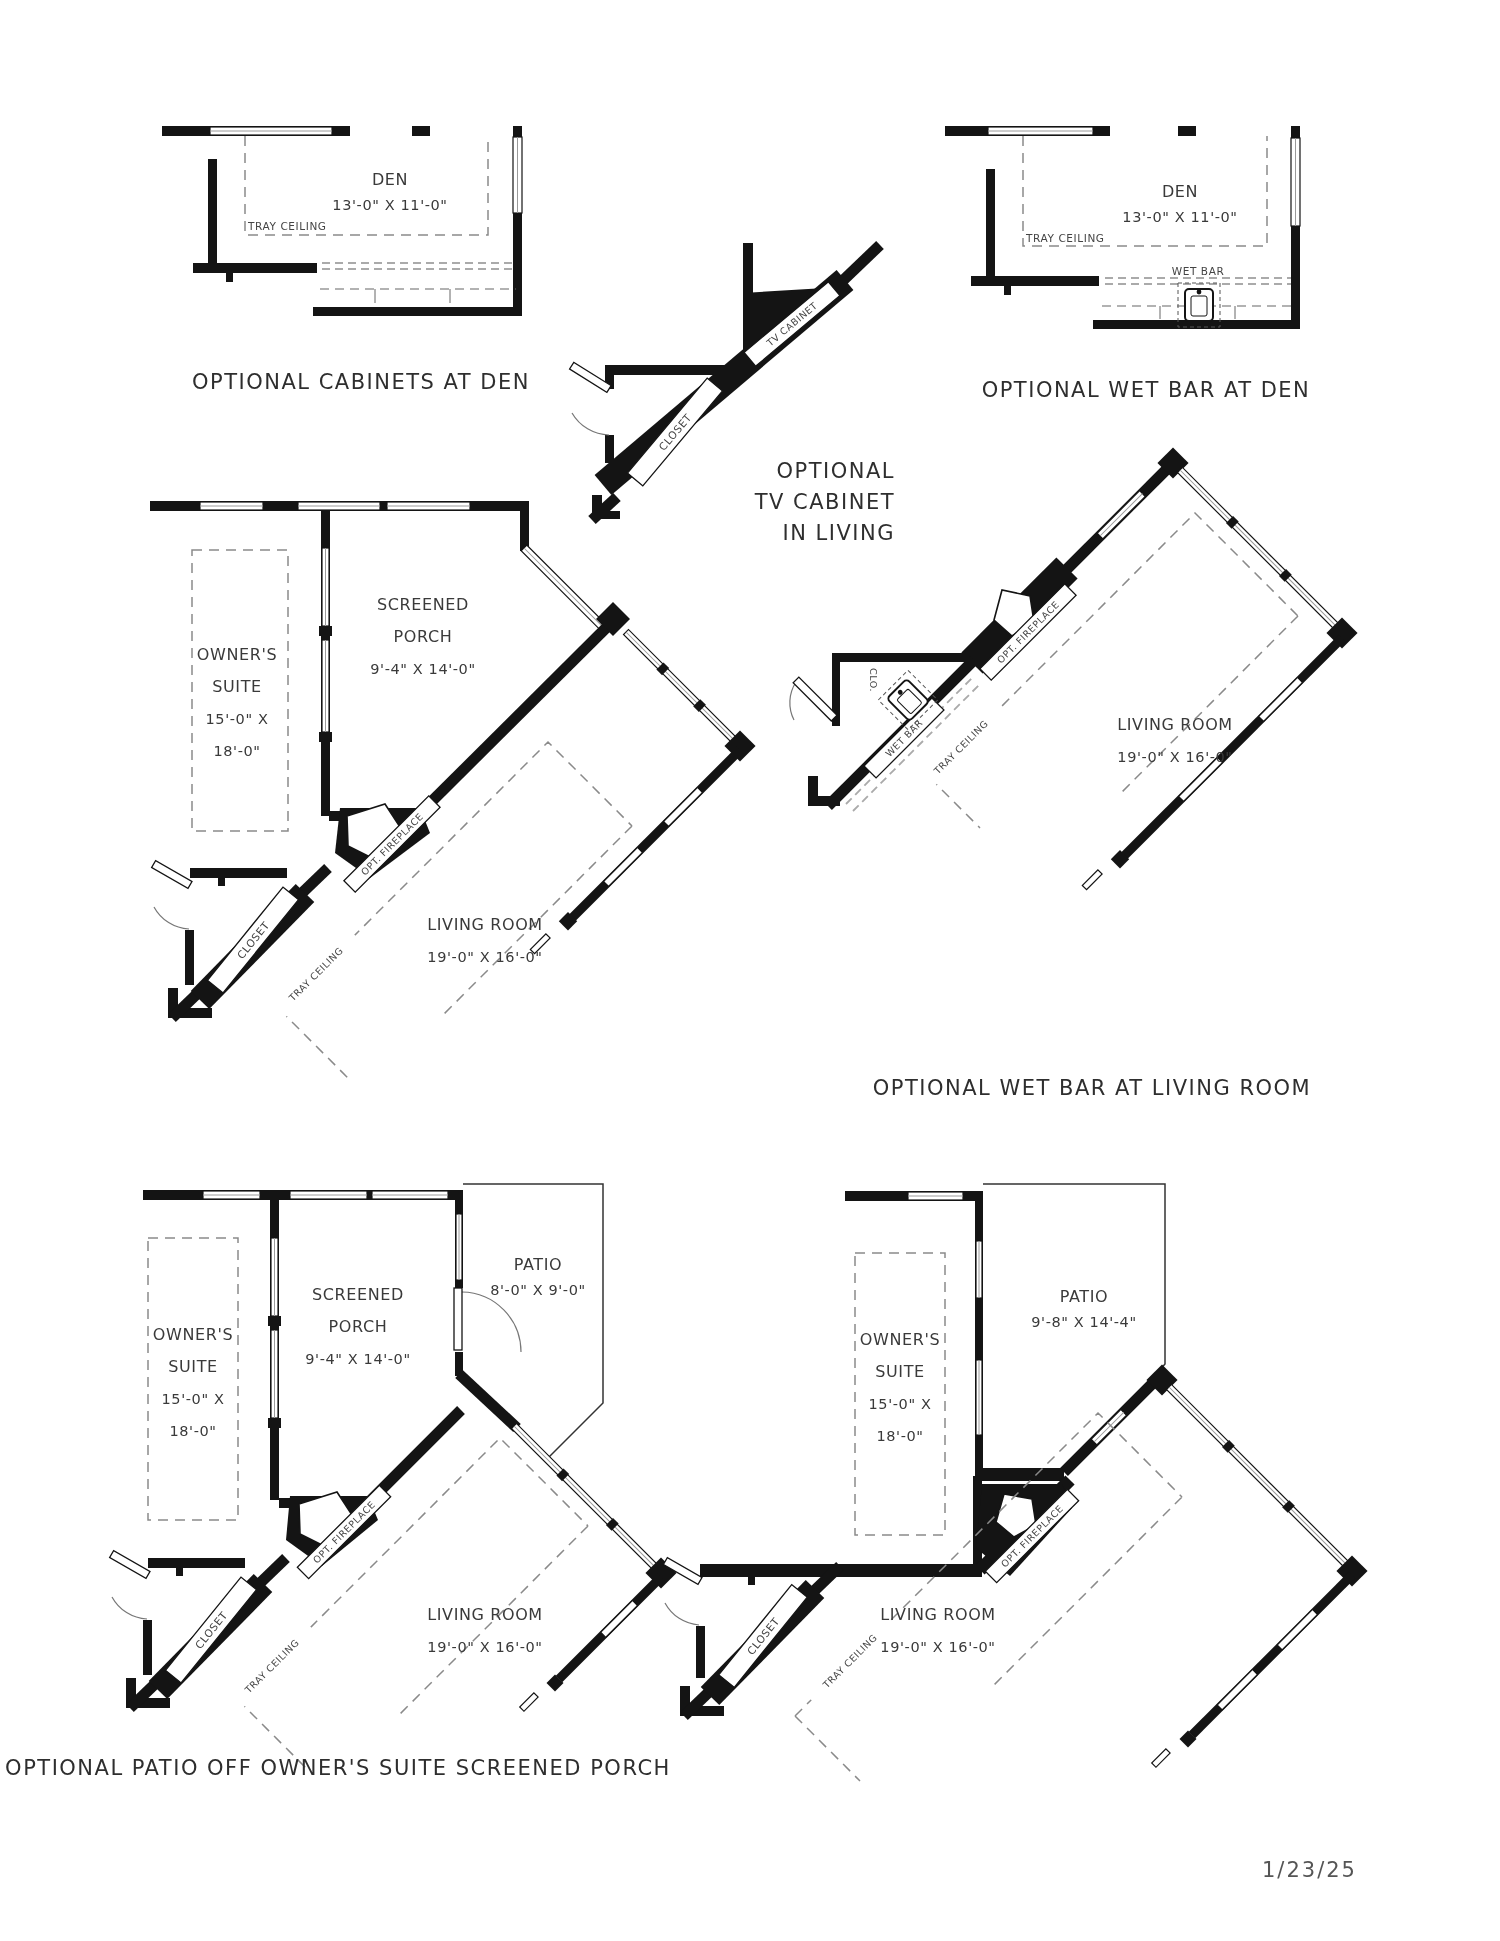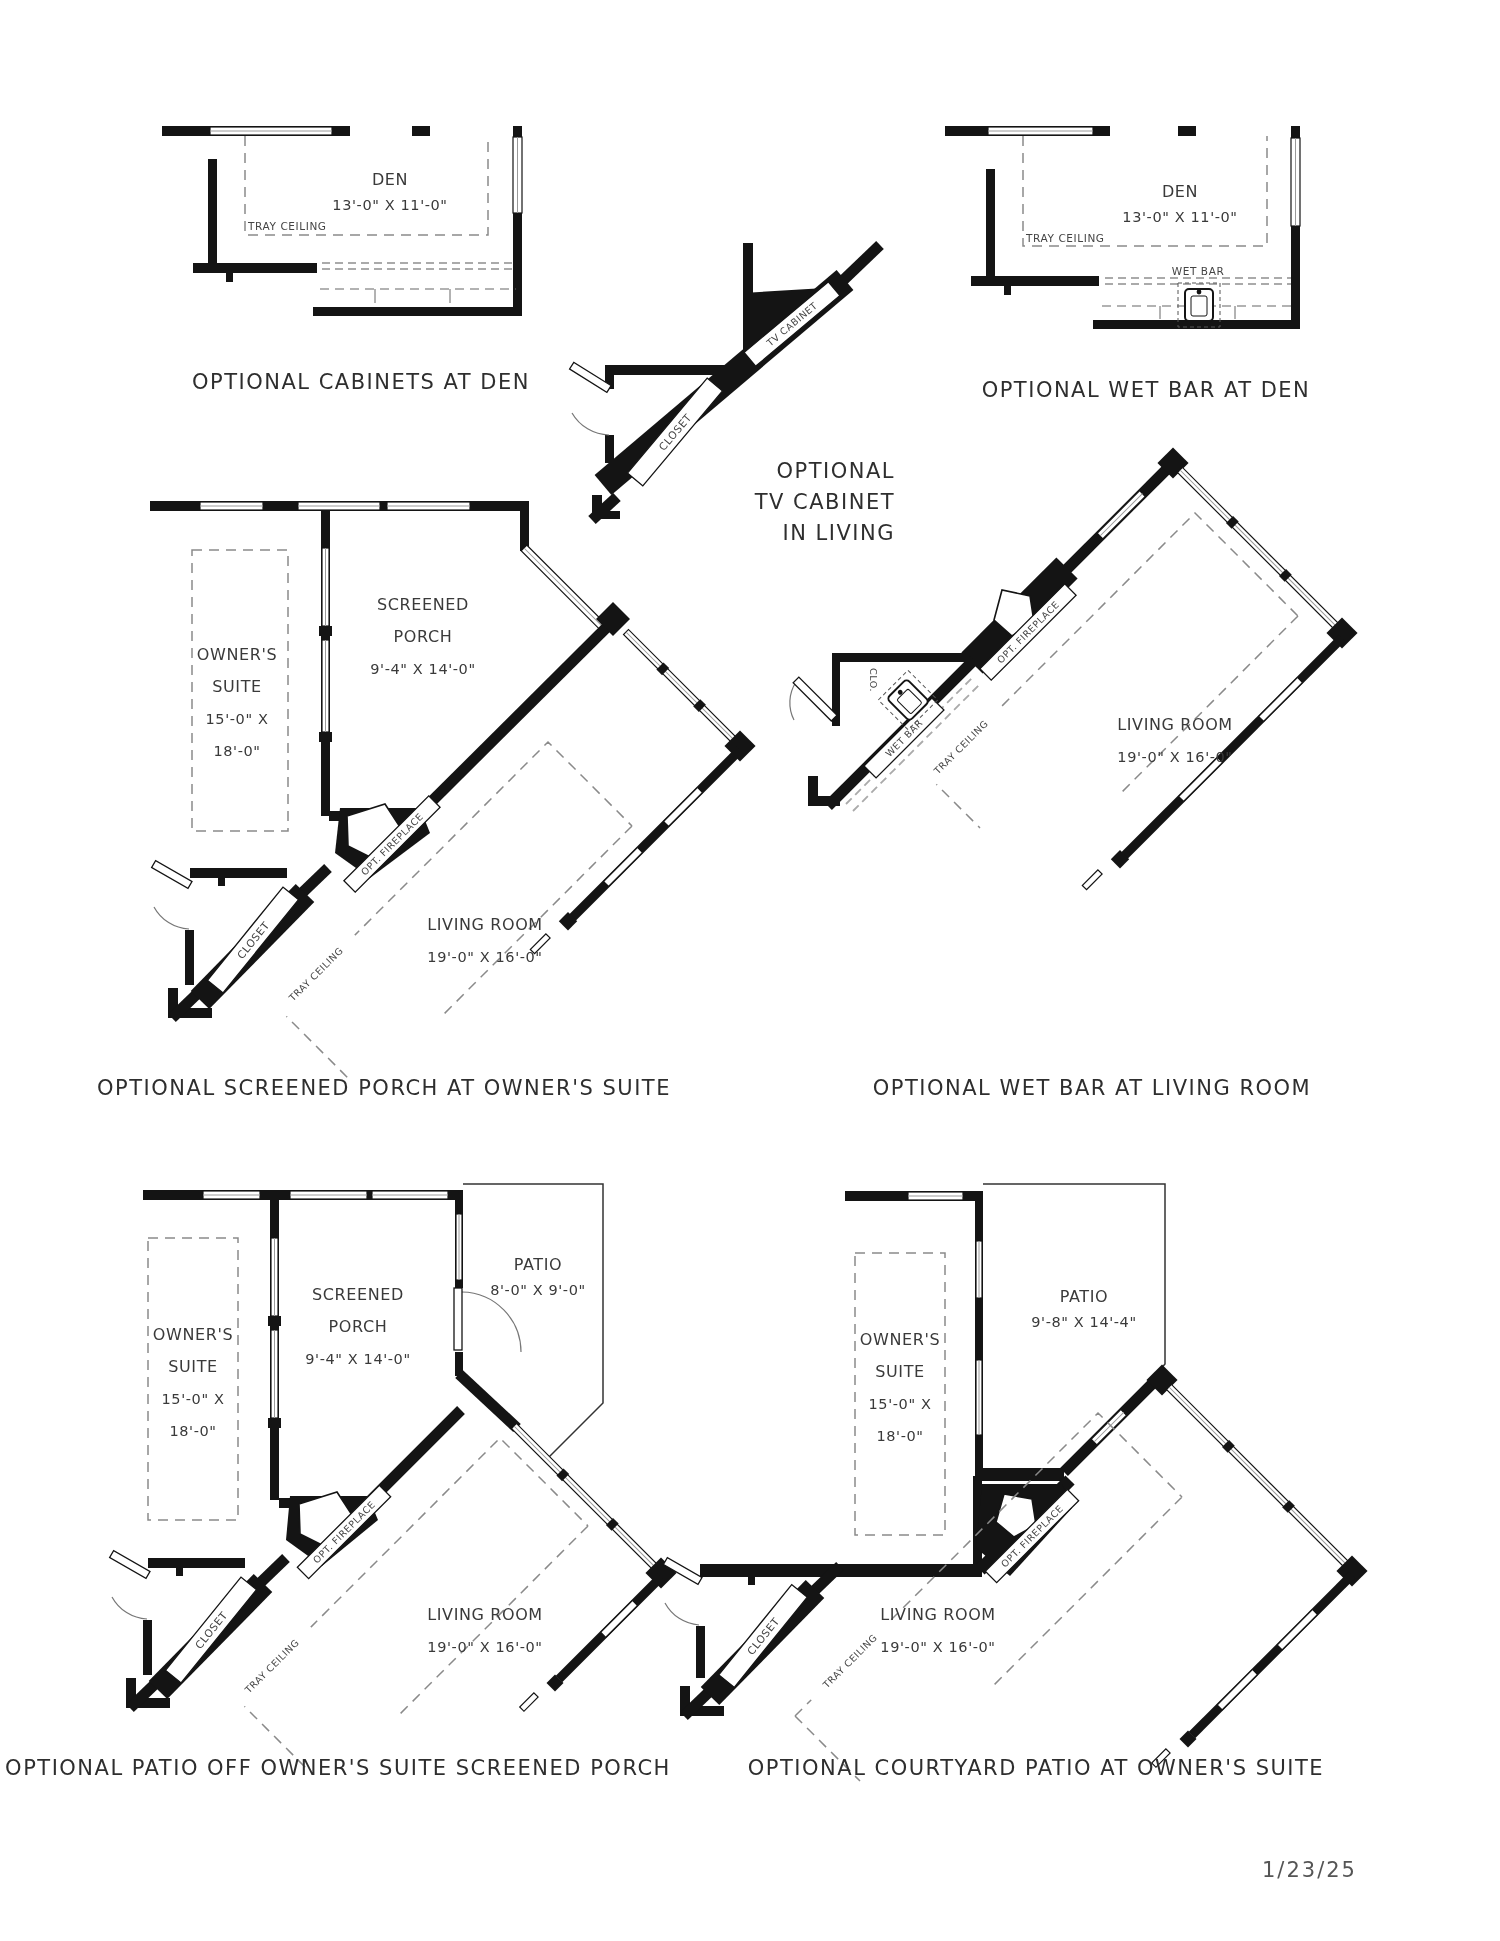--- a/index.html
+++ b/index.html
@@ -223,21 +223,20 @@
     <g>
       <text class="rm" x="283" y="132" text-anchor="middle">SCREENED</text>
       <text class="rm" x="283" y="164" text-anchor="middle">PORCH</text>
       <text class="dm" x="283" y="196" text-anchor="middle">9'-4" X 14'-0"</text>
     </g>
     <g>
       <text class="rm" x="345" y="452" text-anchor="middle">LIVING ROOM</text>
       <text class="dm" x="345" y="484" text-anchor="middle">19'-0" X 16'-0"</text>
     </g>
   </svg>
-  <div class="caption" style="left:384px;top:1068px">OPTIONAL SCREENED PORCH AT OWNER'S SUITE</div>
 
   <svg class="panel" style="left:650px;top:360px" width="720" height="530" viewBox="0 0 720 530">
     <g>
       <line class="wl" x1="413" y1="205" x2="520" y2="98" stroke-width="11"></line>
       <g transform="translate(450,168) rotate(-45)">
         <rect class="win" x="0" y="-4" width="60" height="8"></rect>
           <line class="wmid" x1="0" y1="0" x2="60" y2="0"></line>
       </g>
       <rect class="wall" x="512" y="84" width="22" height="22" transform="rotate(45 523 95)"></rect>
       <g transform="translate(530,102) rotate(45)">
@@ -492,16 +491,15 @@
     </g>
     <g>
       <text class="rm" x="424" y="134" text-anchor="middle">PATIO</text>
       <text class="dm" x="424" y="159" text-anchor="middle">9'-8" X 14'-4"</text>
     </g>
     <g>
       <text class="rm" x="278" y="452" text-anchor="middle">LIVING ROOM</text>
       <text class="dm" x="278" y="484" text-anchor="middle">19'-0" X 16'-0"</text>
     </g>
   </svg>
-  <div class="caption" style="left:1036px;top:1748px">OPTIONAL COURTYARD PATIO AT OWNER'S SUITE</div>
 
   <div class="datestamp" style="left:1262px;top:1850px">1/23/25</div>
 </div>
 
 </body></html>

